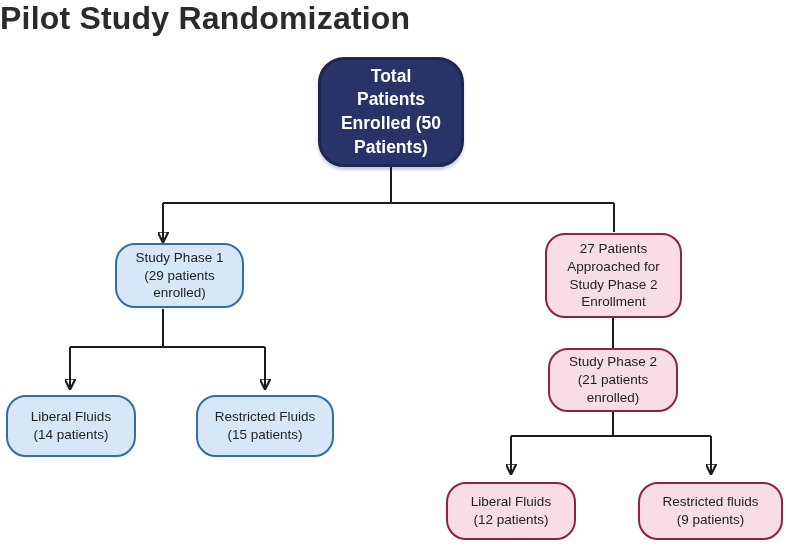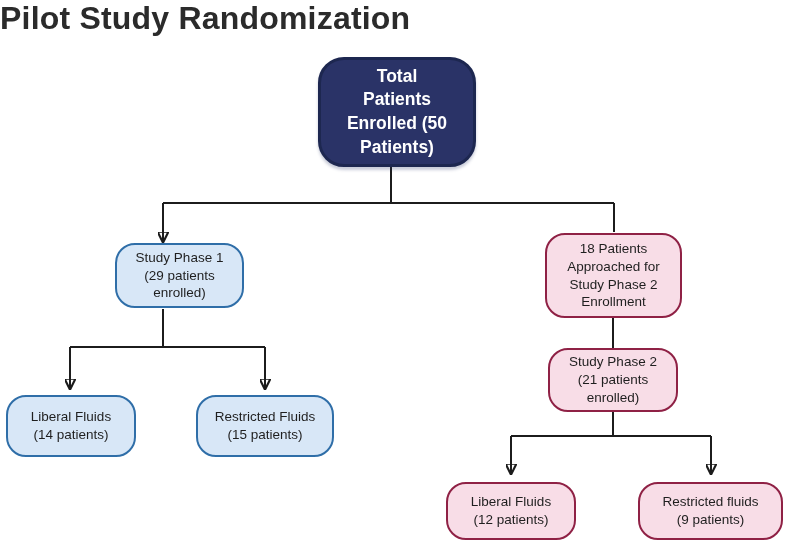--- a/index.html
+++ b/index.html
@@ -66,21 +66,21 @@
     font-size: 13.5px;
   }
   .node.pink {
     background: var(--pink-fill);
     border: 2.5px solid var(--pink-border);
     border-radius: 20px;
     color: var(--node-text);
     font-size: 13.5px;
   }
   
-  #node-total        { left: 318px; top: 57px;  width: 158px; height: 110px; }
+  #node-total        { left: 318px; top: 57px;  width: 146px; height: 110px; }
   #node-phase1       { left: 115px;  top: 243px; width: 129px; height: 65px;  }
   #node-liberal1     { left: 6px;   top: 395px; width: 130px; height: 62px;  }
   #node-restricted1  { left: 196px; top: 395px; width: 138px; height: 62px;  }
   #node-approached   { left: 545px; top: 233px; width: 137px; height: 85px;  }
   #node-phase2       { left: 548px; top: 348px; width: 130px; height: 64px;  }
   #node-liberal2     { left: 446px; top: 482px; width: 130px; height: 58px;  }
   #node-restricted2  { left: 638px; top: 482px; width: 145px; height: 58px;  }
 </style>
 </head>
 <body>
@@ -130,21 +130,21 @@
     <span>Liberal Fluids
 (14 patients)</span>
   </div>
 
   <div class="node blue" id="node-restricted1">
     <span>Restricted Fluids
 (15 patients)</span>
   </div>
 
   <div class="node pink" id="node-approached">
-    <span>18 Patients
+    <span>27 Patients
 Approached for
 Study Phase 2
 Enrollment</span>
   </div>
 
   <div class="node pink" id="node-phase2">
     <span>Study Phase 2
 (21 patients
 enrolled)</span>
   </div>

